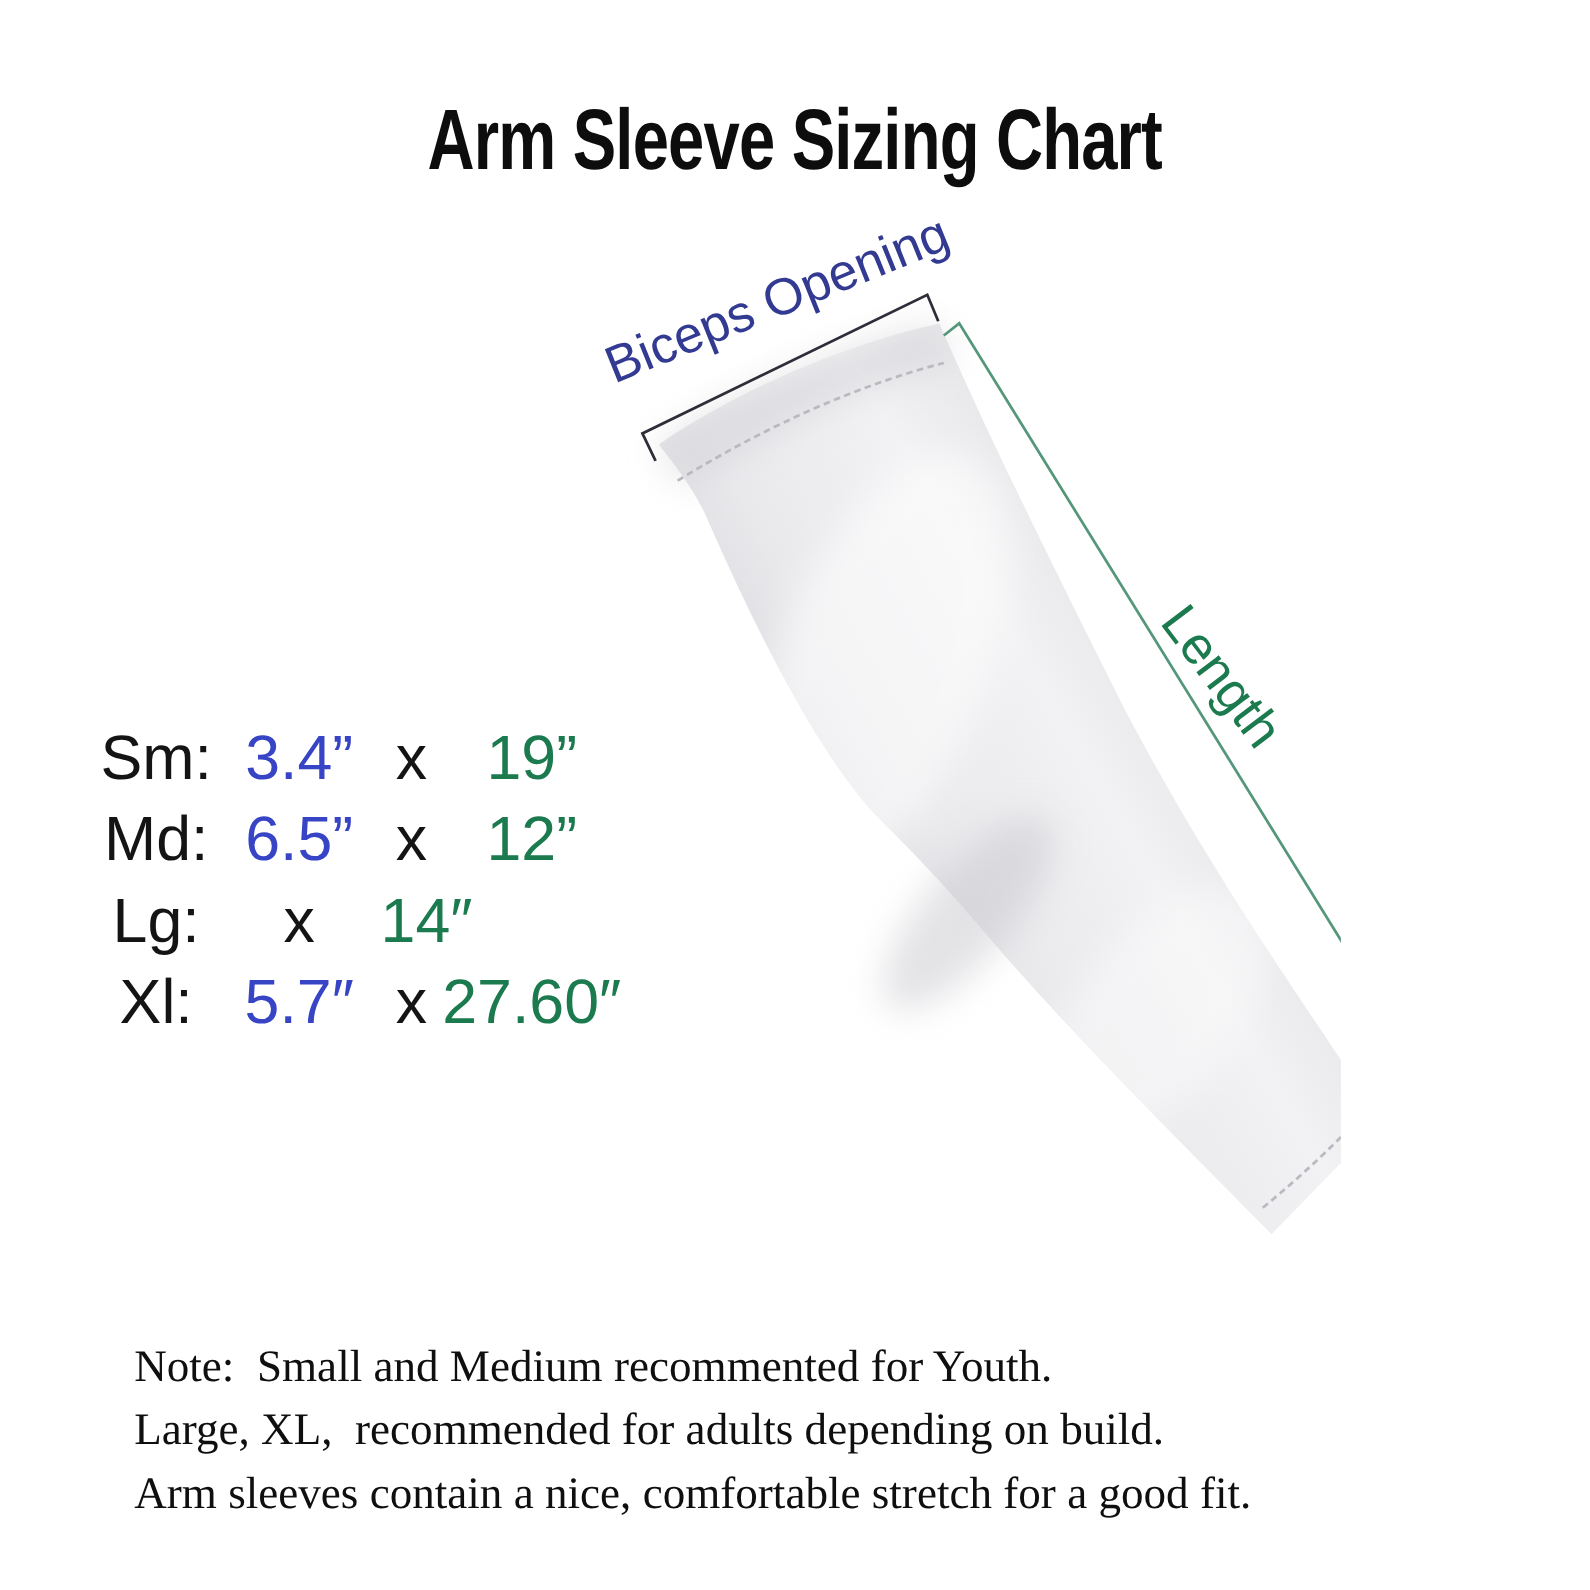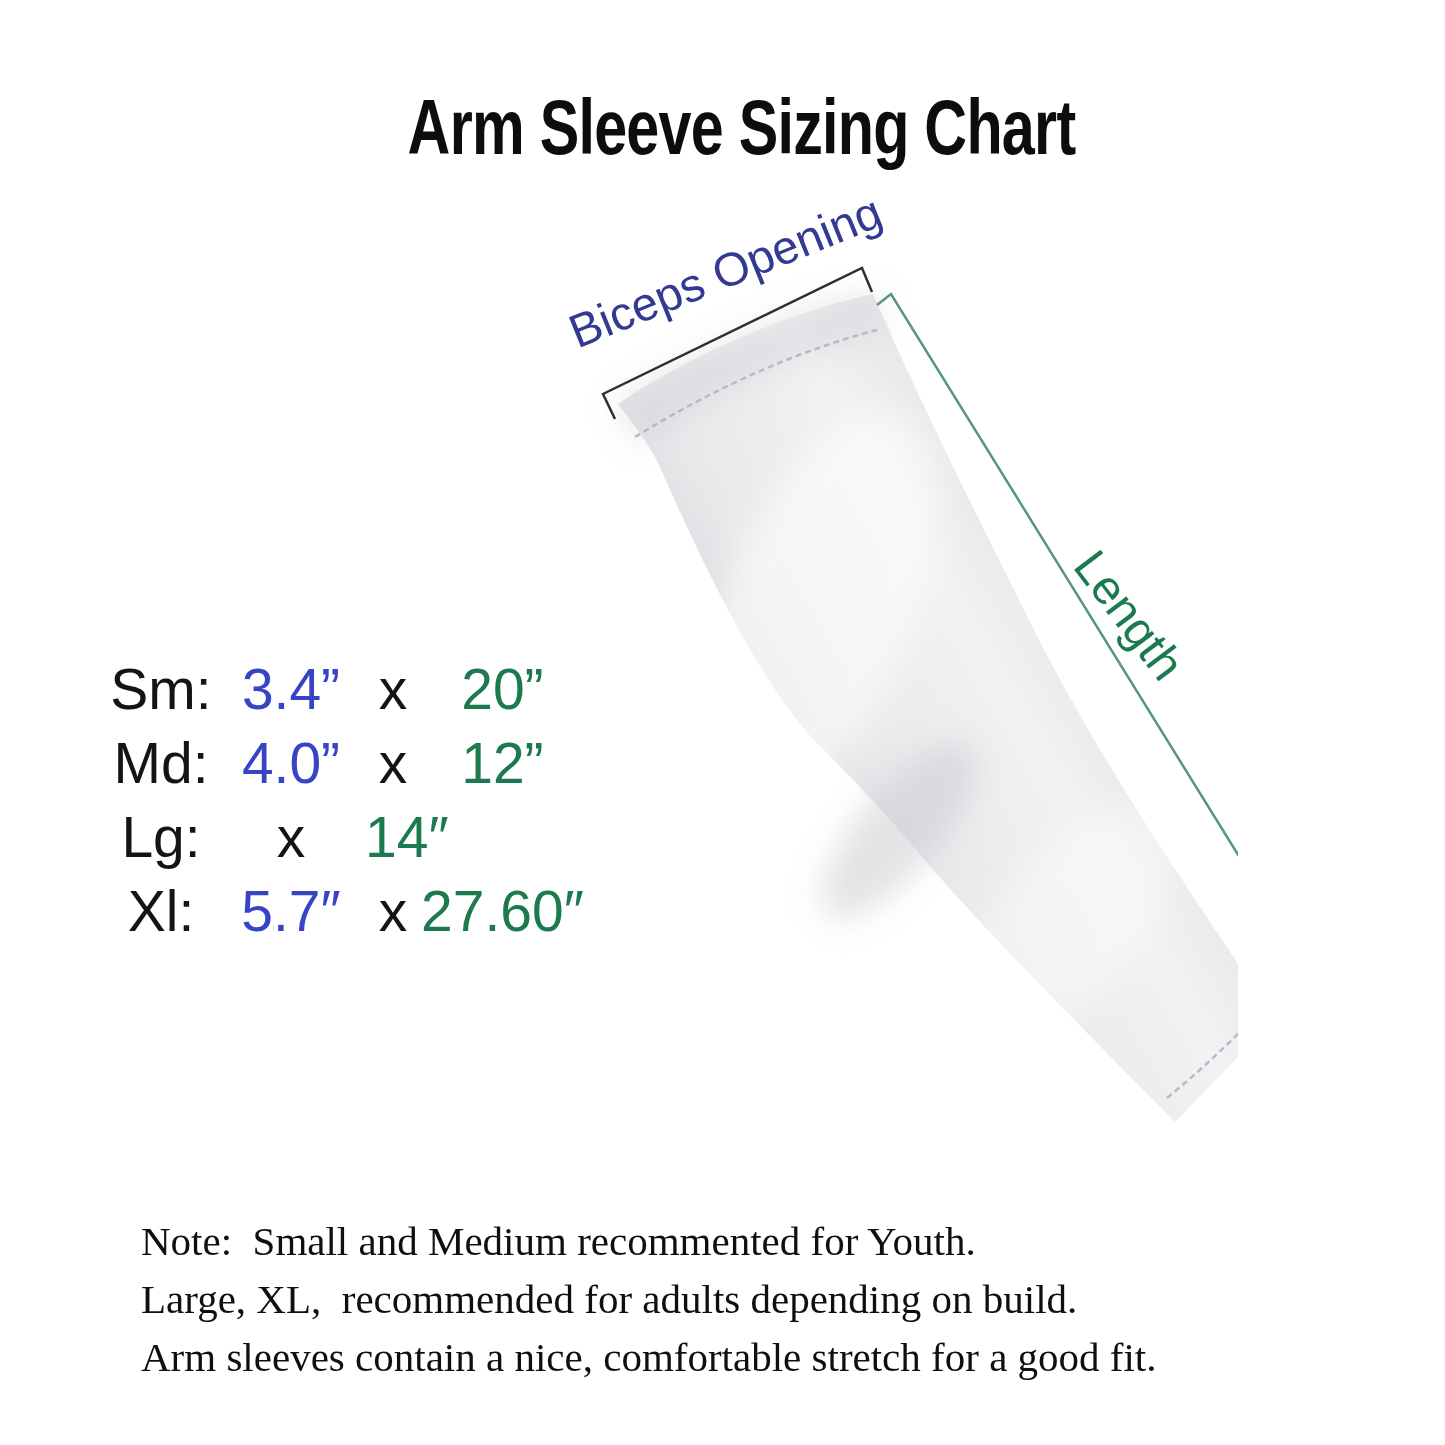--- a/index.html
+++ b/index.html
@@ -2,21 +2,20 @@
 <html><head>
 <meta charset="utf-8">
 <style>
   html,body{margin:0;padding:0;background:#ffffff;}
   .canvas{
     position:relative;
     width:1219px;height:1445px;
     background:#ffffff;
     overflow:hidden;
     font-family:"Liberation Sans", sans-serif;
-    margin-left:19px;
   }
   .title{
     position:absolute;
     top:88px;left:0;width:1445px;
     margin:0;
     text-align:center;
     font-size:78px;
     font-weight:700;
     letter-spacing:-1px;
     color:#0d0d0d;
@@ -114,25 +113,25 @@
 
   <div class="dim-label biceps-label">Biceps Opening</div>
 
   <div class="dim-label length-label">Length</div>
 
   <div class="sizes">
     <div class="size-row">
       <span class="sz-label">Sm:</span>
       <span class="sz-biceps">3.4”</span>
       <span class="sz-x">x</span>
-      <span class="sz-length">20”</span>
+      <span class="sz-length">19”</span>
     </div>
     <div class="size-row">
       <span class="sz-label">Md:</span>
-      <span class="sz-biceps">4.0”</span>
+      <span class="sz-biceps">6.5”</span>
       <span class="sz-x">x</span>
       <span class="sz-length">12”</span>
     </div>
     <div class="size-row">
       <span class="sz-label">Lg:</span>
       <span class="sz-x">x</span>
       <span class="sz-length">14″</span>
     </div>
     <div class="size-row">
       <span class="sz-label">Xl:</span>

